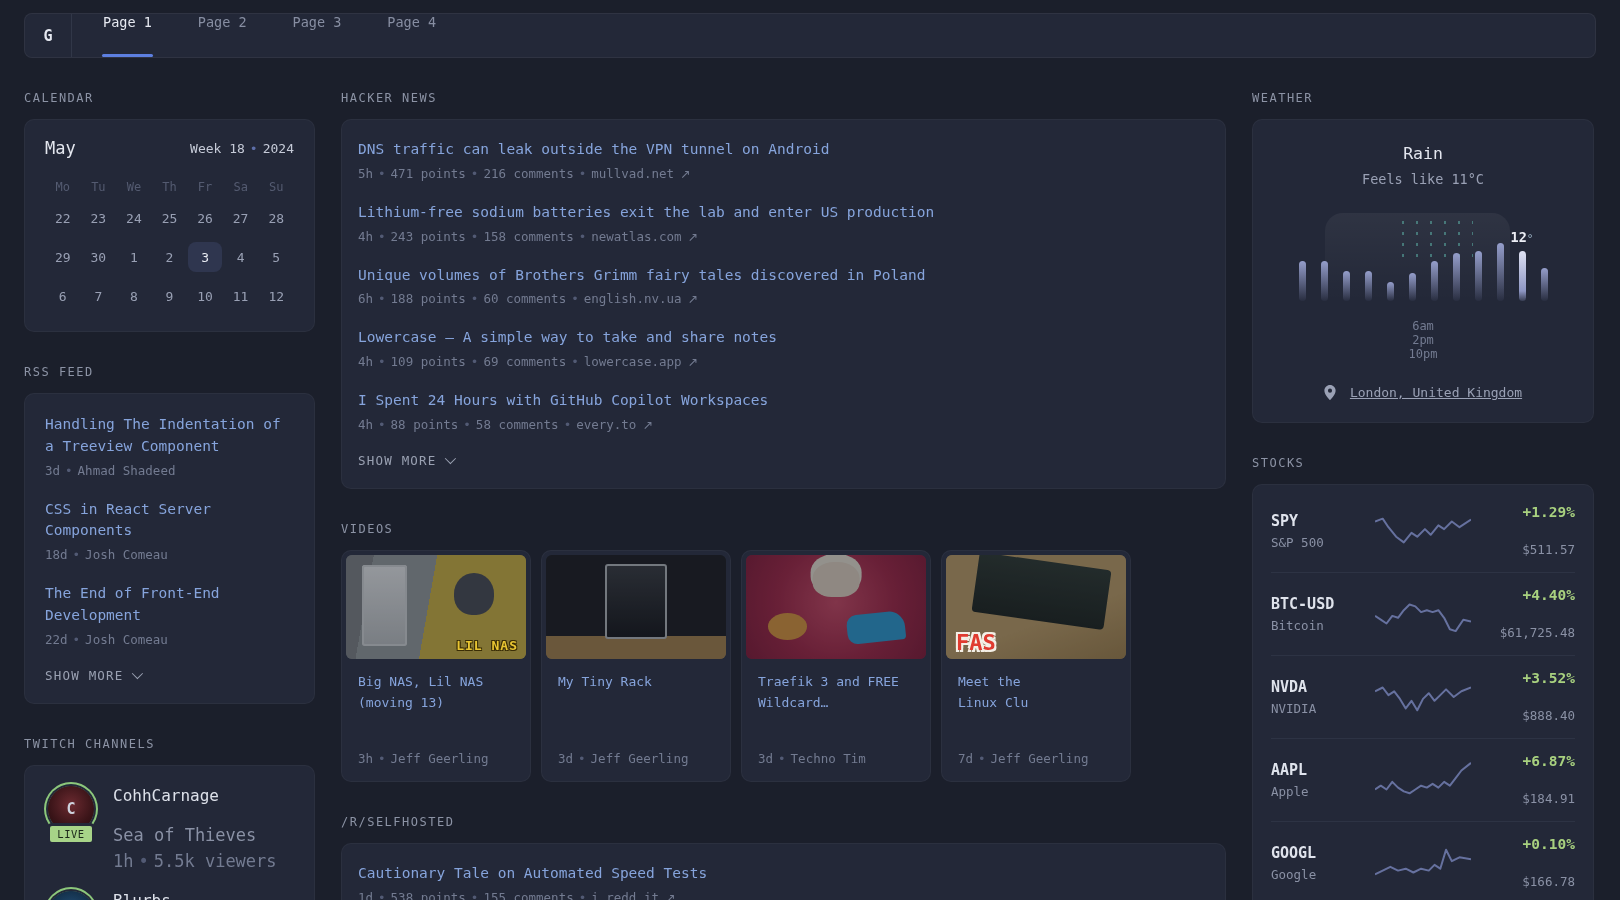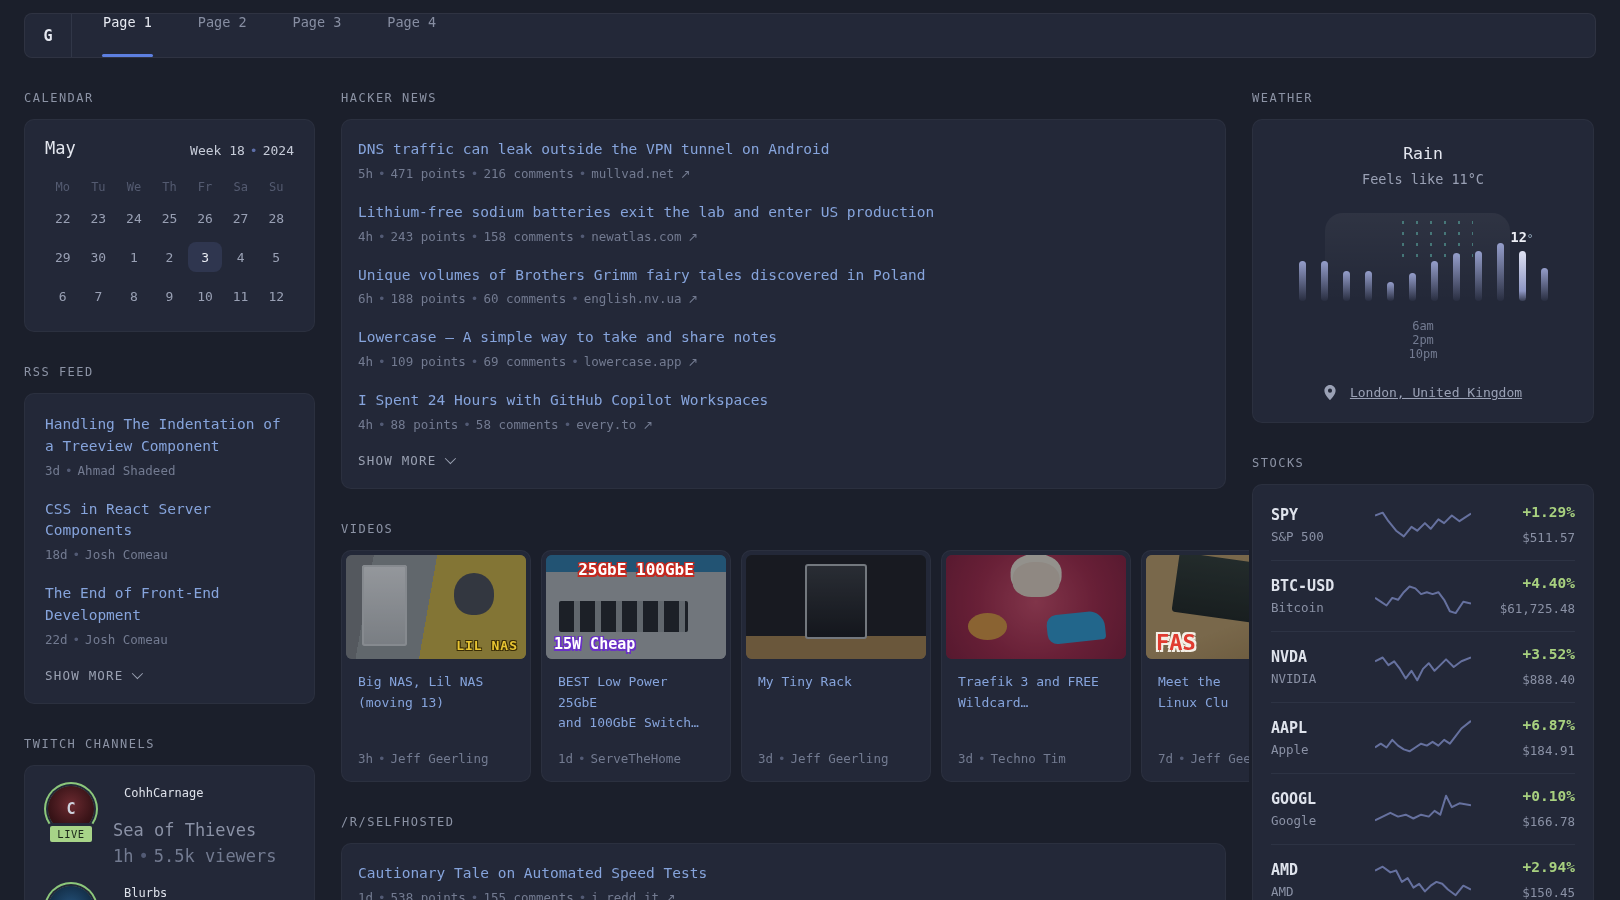--- a/index.html
+++ b/index.html
@@ -39,21 +39,21 @@
   .sec-head {
     font-size:12px; letter-spacing:1.5px; color:#8c93a5;
     margin-bottom:14px; text-transform:uppercase;
   }
   .card {
     background:#232838; border:1px solid rgba(255,255,255,0.04);
     border-radius:10px;
   }
   
   .cal { padding:18px 20px 20px; }
-  .cal-top { display:flex; justify-content:space-between; align-items:flex-end; }
+  .cal-top { display:flex; justify-content:space-between; align-items:center; }
   .cal-month { font-size:17px; color:#e3e6ee; }
   .cal-week { font-size:13px; color:#c6cbd8; }
   .dot { color:#525a74; padding:0 5px; }
   .cal-week .dot { color:#5d6ea8; }
   .cal-grid { display:grid; grid-template-columns:repeat(7,1fr); margin-top:22px; row-gap:9px; }
   .cal-wd { text-align:center; font-size:12px; color:#545b71; }
   .cal-day {
     text-align:center; font-size:13px; color:#99a0b4; height:30px;
     display:flex; align-items:center; justify-content:center;
   }
@@ -85,21 +85,21 @@
     display:flex; align-items:center; justify-content:center;
     font-size:15px; font-weight:bold; color:#cfd4df;
   }
   .tw-row.live .tw-avatar { box-shadow:0 0 0 2px #232838,0 0 0 4px #8cc77b; }
   .av-cohh  { background:radial-gradient(circle at 50% 40%,#6b2a30 0%,#3a1418 60%,#200a0c 100%); }
   .av-blurbs{ background:radial-gradient(circle at 50% 45%,#24517a 0%,#122c44 70%,#0c1e30 100%); }
   .live-badge {
     margin-top:-9px; background:#a7d488; color:#1c2a1a; font-size:10.5px;
     padding:2px 7px; border-radius:5px; border:3px solid #232838; letter-spacing:0.5px;
   }
-  .tw-name { font-size:12px; color:#dde1ea; cursor:pointer;margin-left:11px; }
+  .tw-name { font-size:16px; color:#dde1ea; cursor:pointer; }
   .tw-game { font-size:17px; color:#8a91a5; margin-top:20px; }
   .tw-meta { font-size:17px; color:#737b91; margin-top:6px; }
   
   .videos-row { width:908px; overflow:hidden; display:flex; gap:10px; }
   .v-card {
     width:190px; flex:none; height:232px; background:#232838;
     border:1px solid rgba(255,255,255,0.04); border-radius:10px;
     display:flex; flex-direction:column; cursor:pointer;
   }
   .thumb {
@@ -169,21 +169,21 @@
   .stocks { padding:5px 18px; }
   .st-row { display:grid; grid-template-columns:1fr 96px 1fr; align-items:center;
     padding:14px 0 15px; cursor:pointer; }
   .st-row + .st-row { border-top:1px solid #2d3344;gap:20px; }
   .st-sym { font-size:15px; font-weight:bold; color:#dfe3ec; }
   .st-name { font-size:12.5px; color:#8a91a5; margin-top:5px; }
   .st-spark { width:96px; height:38px; }
   .st-right { text-align:right; }
   .st-chg { font-size:14.5px; font-weight:bold; }
   .st-chg.up { color:#a8d17f; }
-  .st-price { font-size:12.5px; color:#8a91a5; margin-top:10px; }
+  .st-price { font-size:12.5px; color:#8a91a5; margin-top:22px; }
 </style>
 </head>
 <body>
 
 <div class="nav">
   <div class="nav-logo">G</div>
   <div class="nav-tabs">
       <div class="nav-tab active">
         <span class="t-label">Page 1</span>
       </div>
@@ -382,32 +382,20 @@
       <div class="th-dec d1"></div>
       <div class="th-dec d2"></div>
       <div class="th-dec d3"></div>
     <span class="thumb-label lbl-gold-br">LIL NAS</span>
             </div>
     <div class="v-title">Big NAS, Lil NAS
 (moving 13)</div>
     <div class="v-meta"><span>3h</span><span class="dot">•</span><span>Jeff Geerling</span></div>
   </div>
           <div class="v-card">
-    <div class="thumb thumb-switch">
-      <div class="th-dec d1"></div>
-      <div class="th-dec d2"></div>
-      <div class="th-dec d3"></div>
-    <span class="thumb-label lbl-redoutline-top">25GbE 100GbE</span>
-              <span class="thumb-label lbl-purple-bl">15W Cheap</span>
-            </div>
-    <div class="v-title">BEST Low Power 25GbE
-and 100GbE Switch…</div>
-    <div class="v-meta"><span>1d</span><span class="dot">•</span><span>ServeTheHome</span></div>
-  </div>
-          <div class="v-card">
     <div class="thumb thumb-rack">
       <div class="th-dec d1"></div>
       <div class="th-dec d2"></div>
       <div class="th-dec d3"></div>
     </div>
     <div class="v-title">My Tiny Rack</div>
     <div class="v-meta"><span>3d</span><span class="dot">•</span><span>Jeff Geerling</span></div>
   </div>
           <div class="v-card">
     <div class="thumb thumb-traefik">

